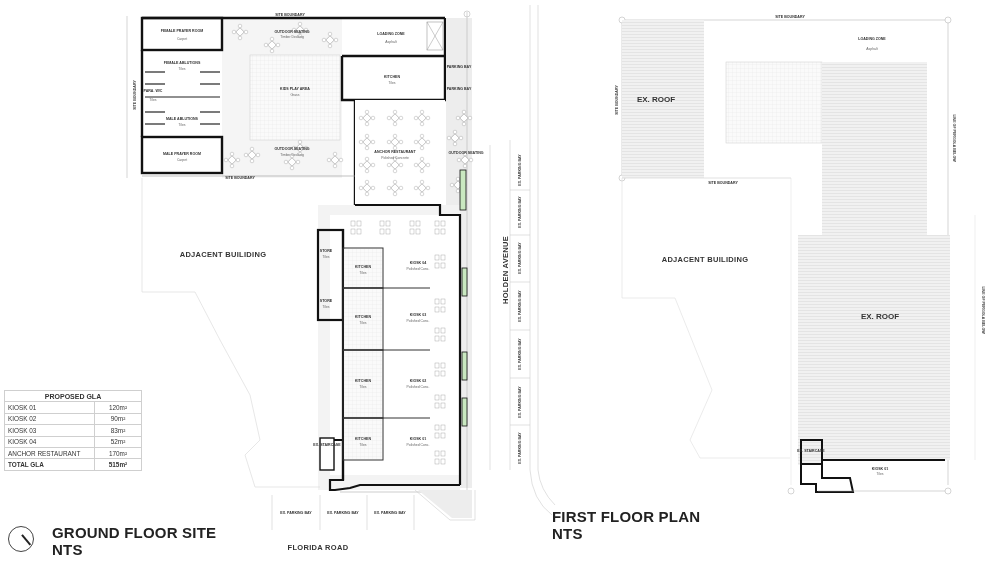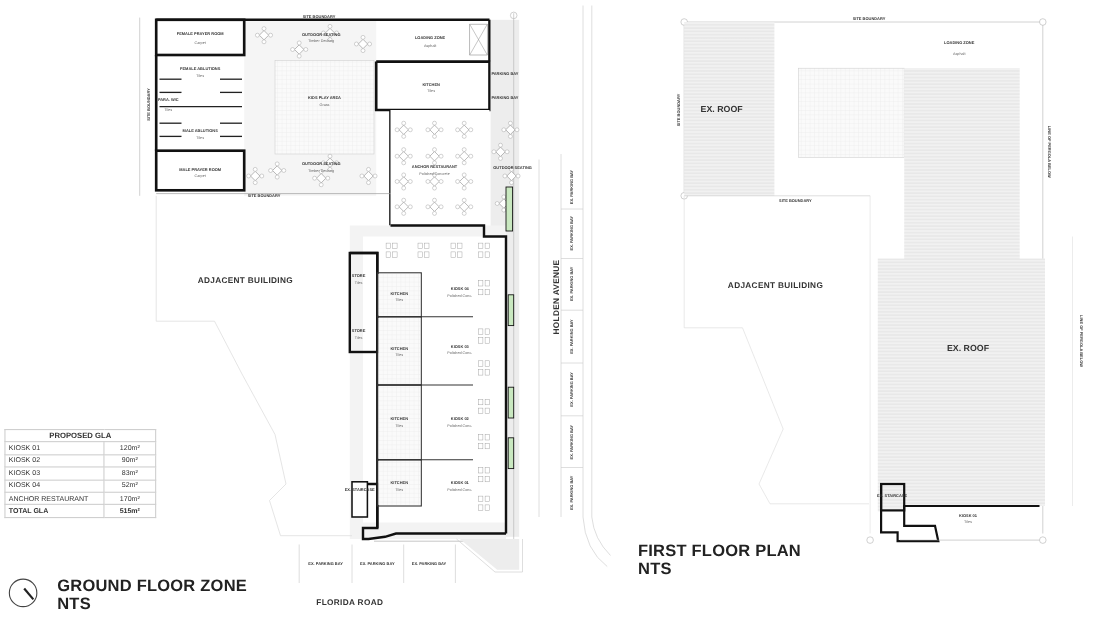--- a/index.html
+++ b/index.html
@@ -317,19 +317,19 @@
       </tr>
   <tr class="total">
         <td>TOTAL GLA</td>
         <td class="v">515m²</td>
       </tr>
 </tbody>
   </table>
 
 <div class="north"></div>
 <div class="title" style="left:52px;top:524px;">
-  <div>GROUND FLOOR ZONE</div>
+  <div>GROUND FLOOR SITE</div>
   <div>NTS</div>
 </div>
-<div class="title" style="left:552px;top:492px;margin-left:28px;">
+<div class="title" style="left:552px;top:508px;">
   <div>FIRST FLOOR PLAN</div>
   <div>NTS</div>
 </div>
 
 </body></html>

